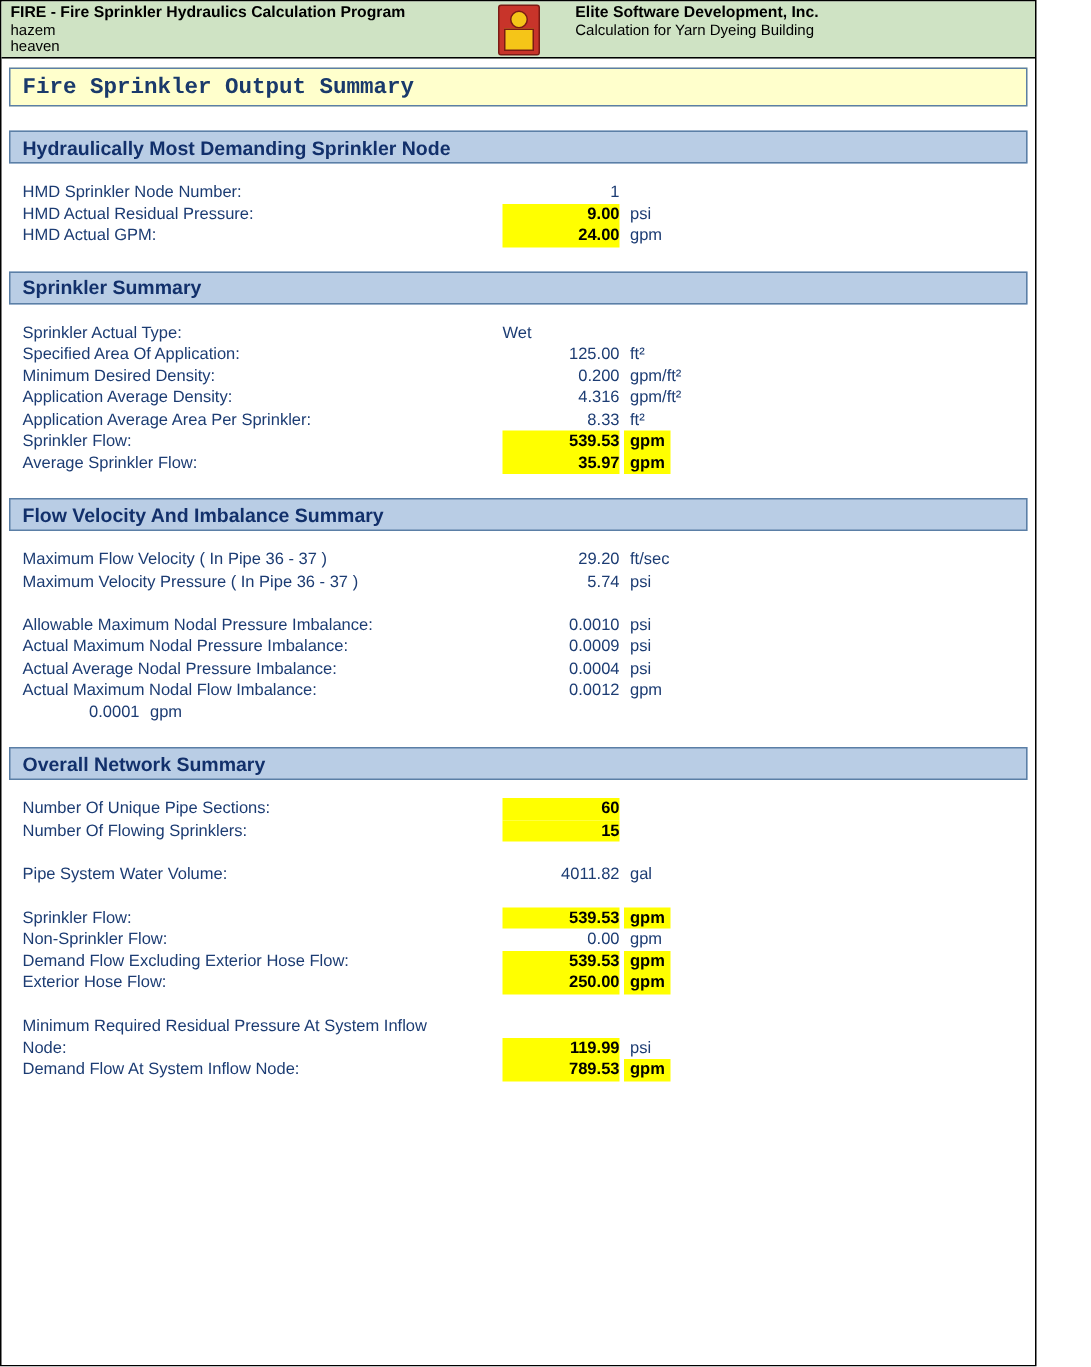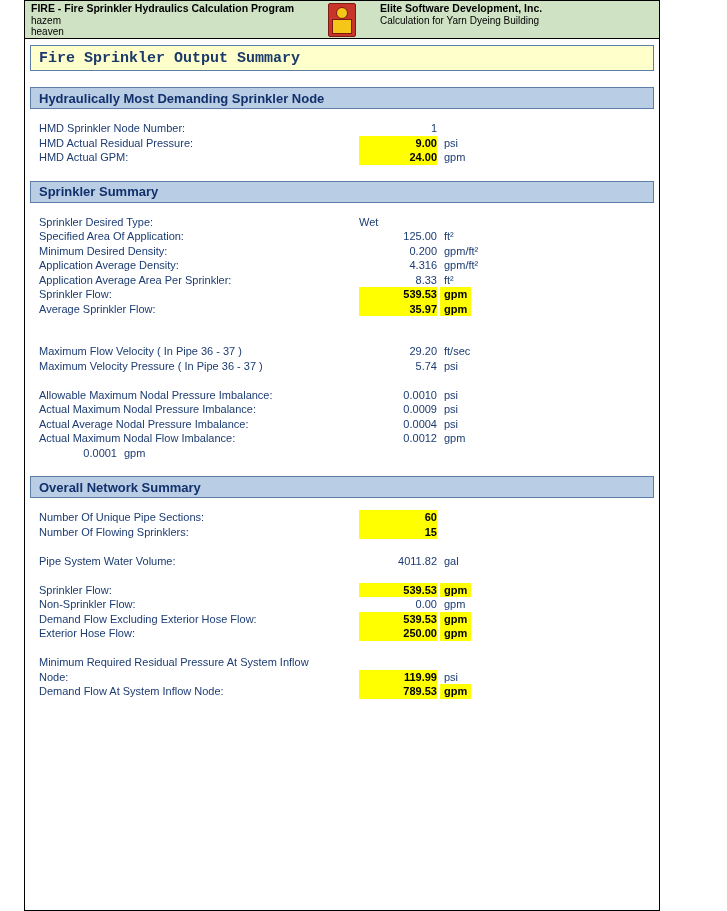--- a/index.html
+++ b/index.html
@@ -10,26 +10,25 @@
   body {
     width: 727px;
     height: 911px;
     font-family: "Liberation Sans", sans-serif;
     font-size: 11px;
     color: #000000;
     position: relative;
   }
   .page {
     position: relative;
-    width: 636px;
+    width: 691px;
     height: 911px;
     box-sizing: border-box;
     border: 1px solid #000000;
     background: #ffffff;
-    margin-left: 24px;
   }
 
   
   .header {
     position: relative;
     display: flex;
     align-items: stretch;
     background: #cfe3c4;
     border-bottom: 1px solid #000000;
     height: 38px;
@@ -224,21 +223,21 @@
           <div class="unit">gpm</div>
         </div>
       </div>
       <div class="spacer-16"></div>
       <div class="section-bar">
         <div class="s">Sprinkler Summary</div>
       </div>
       <div class="spacer-12"></div>
       <div class="block">
         <div class="row">
-          <div class="lbl">Sprinkler Desired Type:</div>
+          <div class="lbl">Sprinkler Actual Type:</div>
           <div class="val" style="text-align: left;">Wet</div>
           <div class="unit"></div>
         </div>
         <div class="row">
           <div class="lbl">Specified Area Of Application:</div>
           <div class="val">125.00</div>
           <div class="unit">ft²</div>
         </div>
         <div class="row">
           <div class="lbl">Minimum Desired Density:</div>
@@ -260,20 +259,23 @@
           <div class="val hl">539.53</div>
           <div class="unit hl">gpm</div>
         </div>
         <div class="row">
           <div class="lbl">Average Sprinkler Flow:</div>
           <div class="val hl">35.97</div>
           <div class="unit hl">gpm</div>
         </div>
       </div>
       <div class="spacer-16"></div>
+      <div class="section-bar">
+        <div class="s">Flow Velocity And Imbalance Summary</div>
+      </div>
       <div class="spacer-12"></div>
       <div class="block">
         <div class="row">
           <div class="lbl">Maximum Flow Velocity ( In Pipe 36 - 37 )</div>
           <div class="val">29.20</div>
           <div class="unit">ft/sec</div>
         </div>
         <div class="row">
           <div class="lbl">Maximum Velocity Pressure ( In Pipe 36 - 37 )</div>
           <div class="val">5.74</div>

